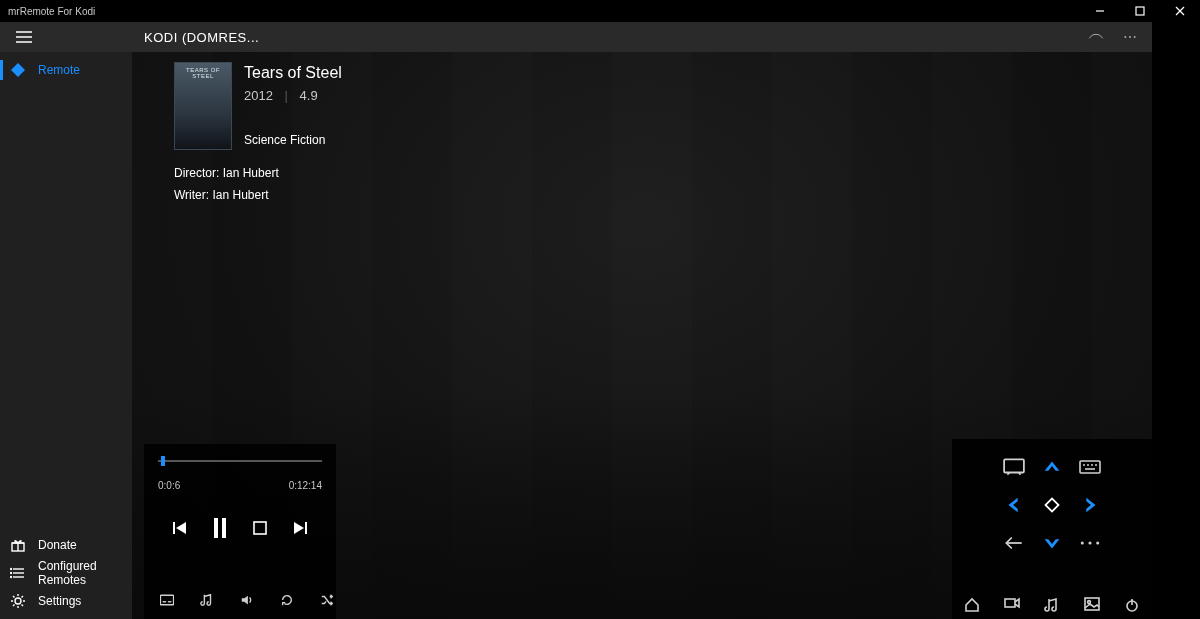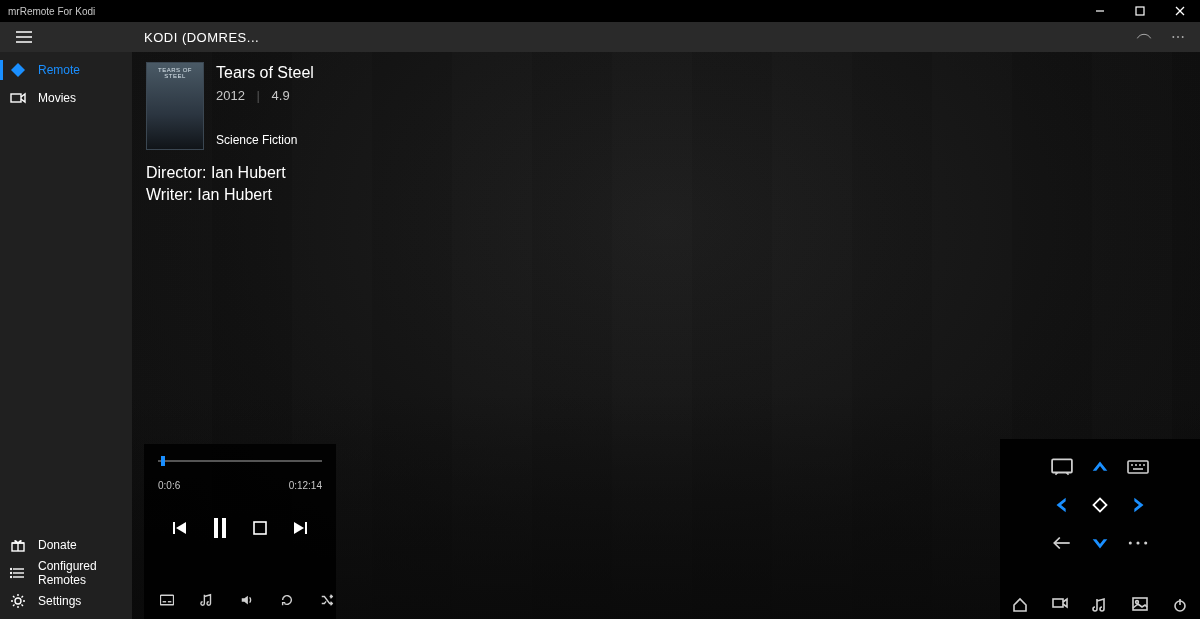--- a/index.html
+++ b/index.html
@@ -42,21 +42,20 @@
     display: flex; align-items: center; justify-content: center;
     color: var(--text);
   }
   .titlebar-btn svg { width: 10px; height: 10px; stroke: currentColor; fill: none; stroke-width: 1.2; }
 
   
   .approot {
     display: flex;
     width: 1200px;
     height: 597px; 
-    flex-direction: column;
   }
   .body-edge-right {
     width: 48px;
     background: var(--bg-black);
   }
 
   
   .appcol {
     flex: 1 1 auto;
     display: flex;
@@ -120,20 +119,21 @@
   .side-icon { width:16px; height:16px; display:flex;align-items:center;justify-content:center;}
   .side-icon svg { width:16px; height:16px; }
   .side-spacer { flex:1 1 auto; }
 
   
   .main {
     flex:1 1 auto;
     position: relative;
     background: radial-gradient(ellipse at 50% 30%, #1e1e1e 0%, #111111 60%, #0c0c0c 100%);
     overflow:hidden;
+    padding-left:28px;
   }
   .bg-deco { 
     position:absolute; inset:0;
     background:
       linear-gradient(0deg, rgba(10,10,10,0.9), rgba(10,10,10,0) 40%),
       repeating-linear-gradient(90deg, rgba(60,60,60,0.05) 0 80px, rgba(20,20,20,0.05) 80px 160px);
     pointer-events:none;
   }
   .detail {
     position: relative;
@@ -146,21 +146,21 @@
     border: 1px solid #3b4752;
     display:flex; flex-direction:column; align-items:center; justify-content:flex-start;
     font-size: 6px; color:#d7e2ea; text-align:center; padding-top:4px;
     letter-spacing: 0.5px;
   }
   .title-block { display:flex; flex-direction:column; gap:6px; padding-top:2px;}
   .movie-title { font-size: 16px; }
   .meta { font-size: 13px; color: var(--text-dim); }
   .meta .sep { margin:0 8px; color:#555;}
   .genre { font-size: 12px; color: var(--text); margin-top: 24px;}
-  .credits { margin-top: 12px; font-size: 16px; line-height: 22px;}
+  .credits { margin-top: 12px; font-size: 12px; line-height: 22px;}
   .plot { margin-top: 10px; font-size: 12px; max-width: 980px; }
 
   
   .playback {
     position:absolute;
     left: 12px; bottom: 0;
     width: 192px;
     height: 175px;
     background: rgba(0,0,0,0.85);
     padding: 16px 14px 8px;
@@ -279,29 +279,20 @@
 
       <div class="sidebar">
         <div class="side-item active">
           <span class="side-icon">
             <svg viewBox="0 0 16 16">
                 <path d="M8 1 L15 8 L8 15 L1 8 Z" fill="#1a8fff"></path>
               </svg>
           </span>
           <span>Remote</span>
         </div>
-        <div class="side-item">
-          <span class="side-icon">
-            <svg viewBox="0 0 16 16" fill="none" stroke="#fff" stroke-width="1.4">
-                <rect x="1" y="4" width="10" height="8"></rect>
-                <path d="M11 7 L15 4 V12 L11 9"></path>
-              </svg>
-          </span>
-          <span>Movies</span>
-        </div>
 
         <div class="side-spacer"></div>
 
         <div class="side-item-b">
           <span class="side-icon">
             <svg viewBox="0 0 16 16" fill="none" stroke="#fff" stroke-width="1.4">
                 <rect x="2" y="6" width="12" height="8"></rect>
                 <line x1="2" y1="6" x2="14" y2="6"></line>
                 <line x1="8" y1="6" x2="8" y2="14"></line>
                 <path d="M8 6 C5 2 3 4 8 6 C13 4 11 2 8 6"></path>

